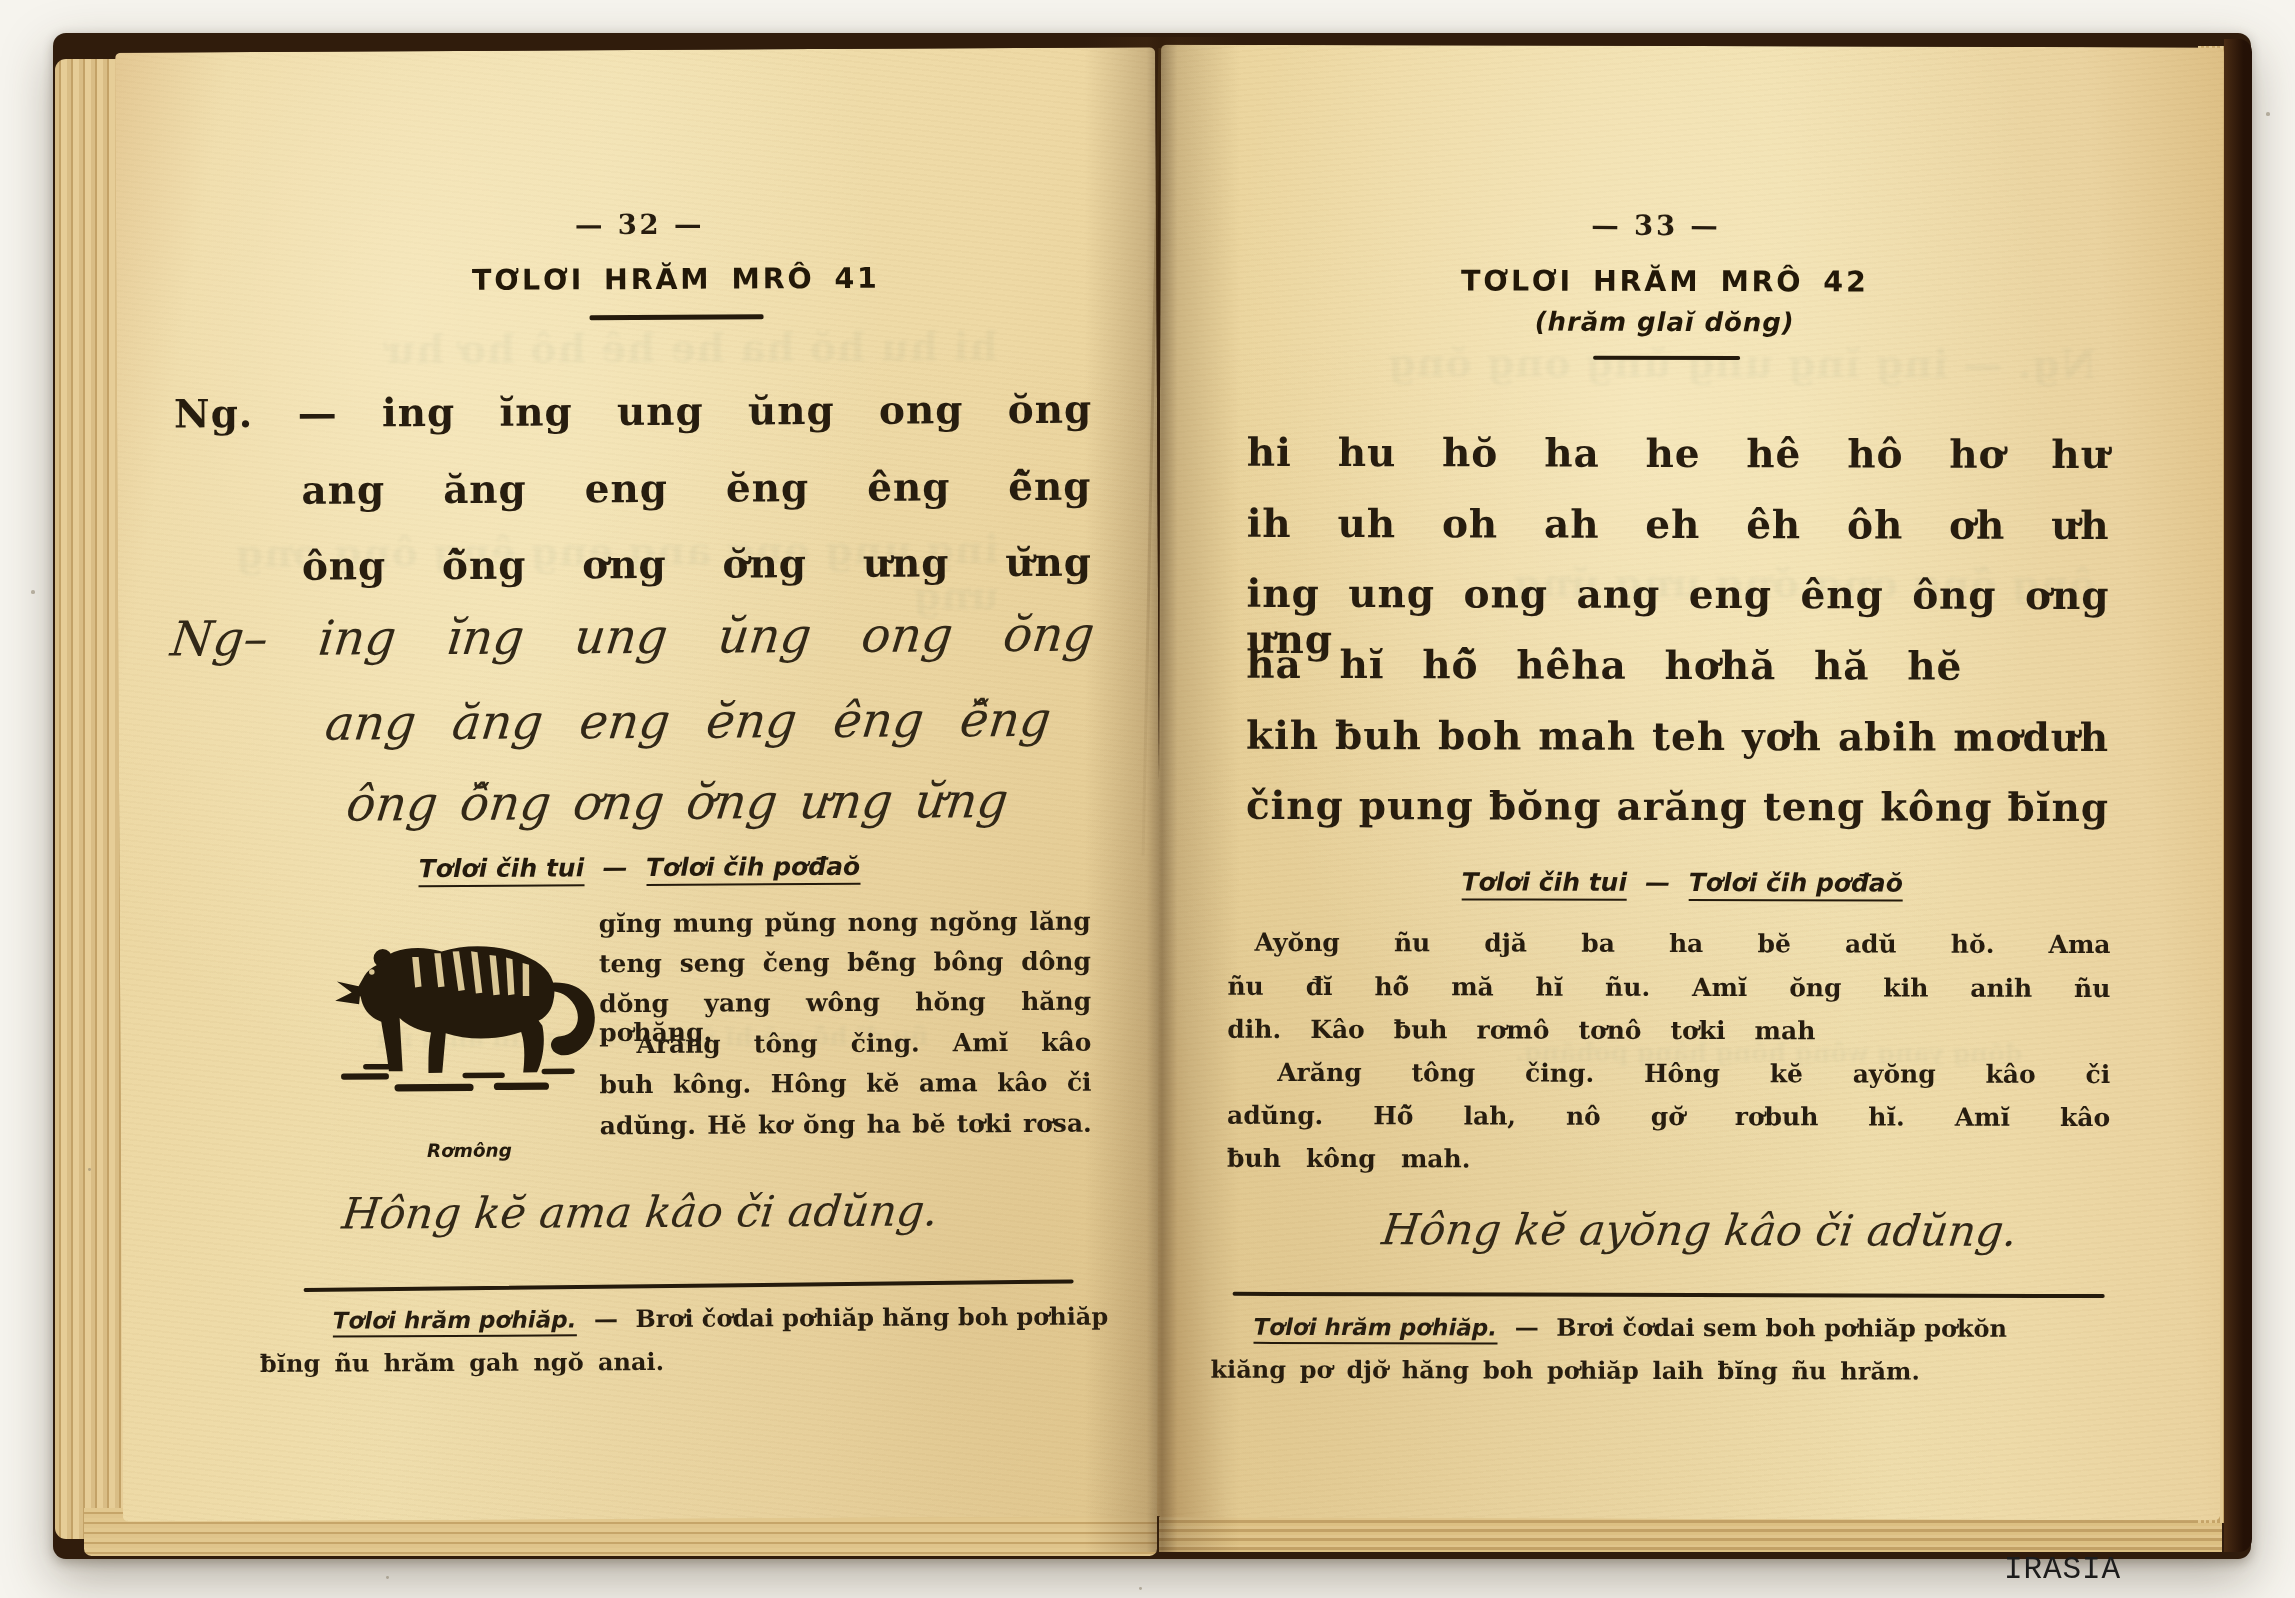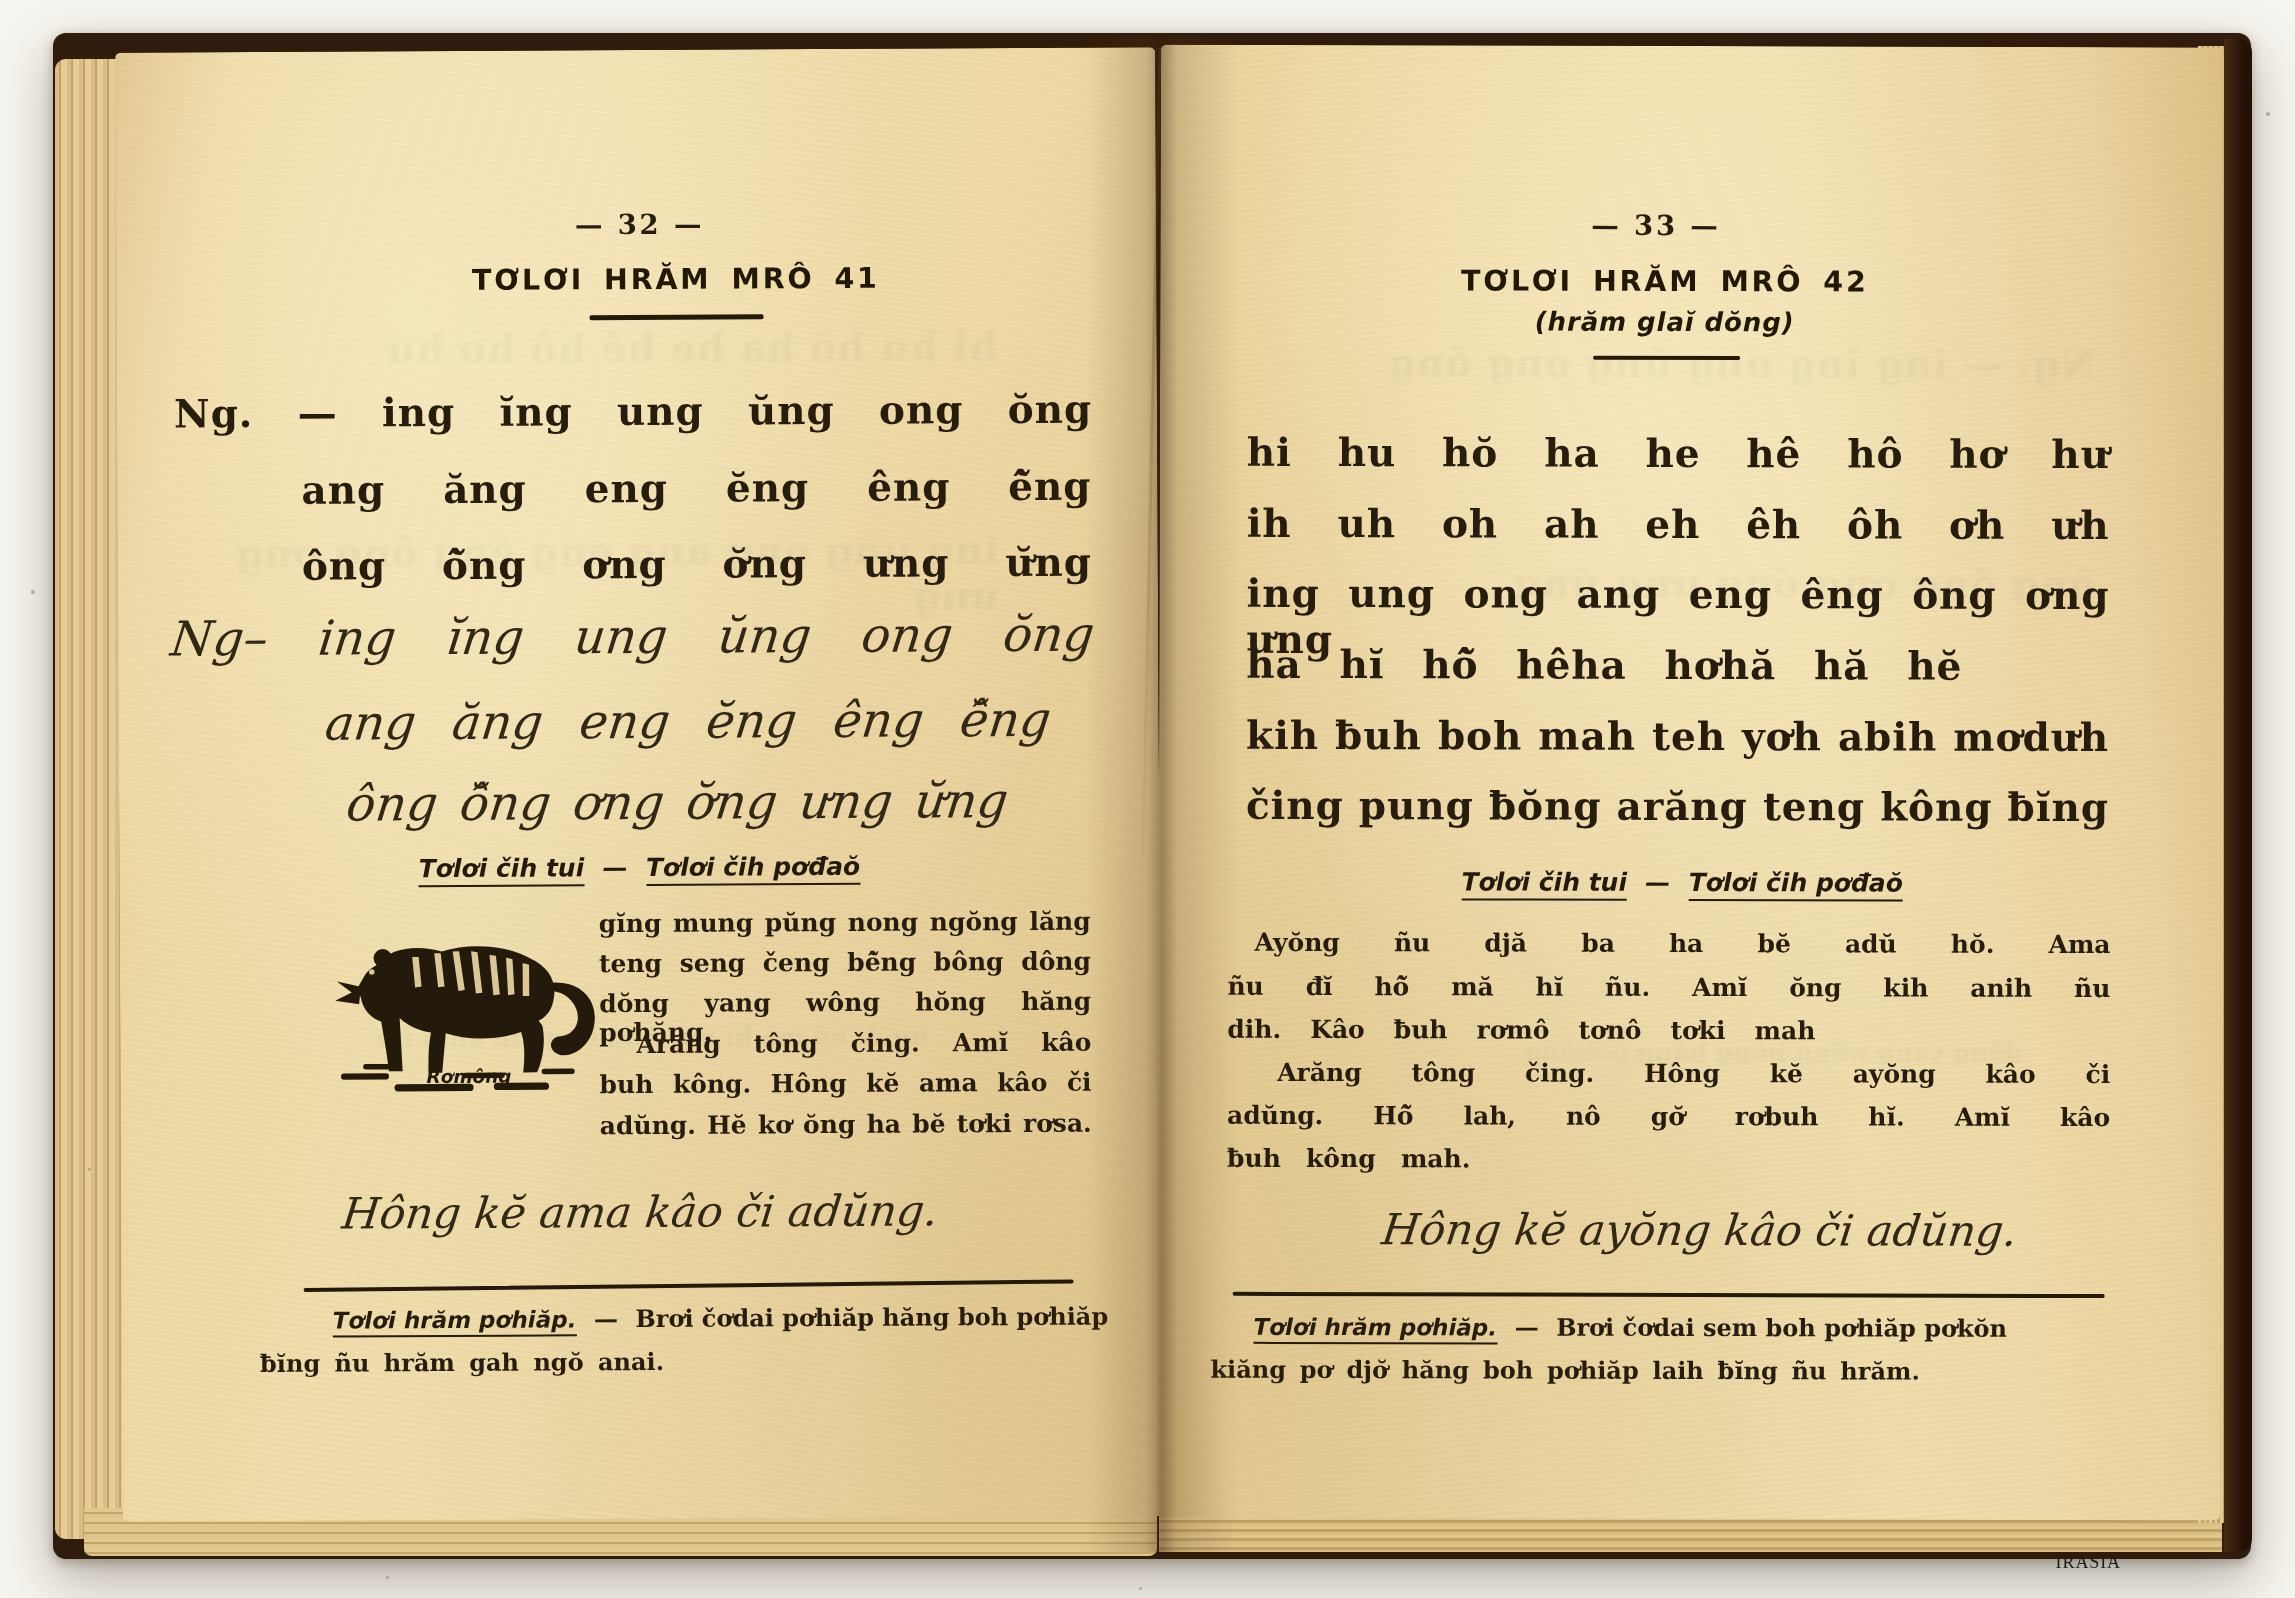--- a/index.html
+++ b/index.html
@@ -58,21 +58,21 @@
            font-family:"DejaVu Sans",sans-serif;font-style:italic;font-weight:700;font-size:25px;color:#241a0c;}
   .headrow .u{border-bottom:2.8px solid #241a0c;padding-bottom:2px;}
   .para{font-size:25px;}
   .rule{background:#241a0c;border-radius:1.8px;}
   .fnote{font-size:24px;}
   .flabel{font-family:"DejaVu Sans",sans-serif;font-style:italic;font-weight:700;font-size:23px;
           border-bottom:2.8px solid #241a0c;padding-bottom:1.8px;}
   .ghost{filter:blur(1.4px);opacity:.05;color:#4e6e5e;transform:scaleX(-1);font-family:"DejaVu Serif",serif;
          font-weight:700;pointer-events:none;}
   .caption{font-family:"DejaVu Sans",sans-serif;font-weight:700;font-style:italic;font-size:18.4px;text-align:center;color:#241a0c;}
-  .watermark{font-family:Liberation Serif, serif;font-size:18px;color:#1c1c1c;letter-spacing:0.9px;}
+  .watermark{font-family:Liberation Mono, monospace;font-size:31px;color:#1c1c1c;letter-spacing:0.9px;}
 </style>
 </head>
 <body>
 
 <div id="scene">
 
   <div id="book">
     <div class="stack-left" style="position:absolute;left:1.8px;top:26px;width:68px;height:1480px;border-radius:11px 0 0 11px;"></div>
   </div>
 
@@ -123,21 +123,21 @@
         <circle cx="52" cy="42" r="3"></circle>
         <path d="M96 26 l7 0 3 32 -7 1 z"></path>
         <path d="M120 22 l7 0 4 36 -7 1 z"></path>
         <path d="M140 20 l7 0 6 42 -7 1 z"></path>
         <path d="M160 20 l7 1 5 44 -7 1 z"></path>
         <path d="M180 24 l7 1 4 42 -7 1 z"></path>
         <path d="M198 27 l7 2 2 38 -7 1 z"></path>
         <path d="M216 33 l7 2 0 34 -7 0 z"></path>
       </g>
     </svg>
-    <div class="abs caption" style="left:266px;top:1015px;width:165px;">Rơmông</div>
+    <div class="abs caption" style="left:266px;top:1089px;width:165px;">Rơmông</div>
 
     <div class="abs serifB para just" style="left:479px;top:859px;width:492px;">gĭng mung pŭng nong ngŏng lăng</div>
     <div class="abs serifB para just" style="left:479px;top:899px;width:492px;">teng seng čeng bê̆ng bông dông</div>
     <div class="abs serifB para just" style="left:479px;top:939px;width:492px;">dŏng yang wông hŏng hăng pơhăng.</div>
     <div class="abs serifB para just" style="left:516px;top:980px;width:455px;">Arăng tông čing. Amĭ kâo</div>
     <div class="abs serifB para just" style="left:479px;top:1020px;width:492px;">buh kông. Hông kĕ ama kâo či</div>
     <div class="abs serifB para just" style="left:479px;top:1061px;width:492px;">adŭng. Hĕ kơ ŏng ha bĕ tơki rơsa.</div>
 
     <div class="abs script" style="left:83px;top:1137px;width:872px;font-size:43px;text-align:center;">Hông kĕ ama kâo či adŭng.</div>
 

